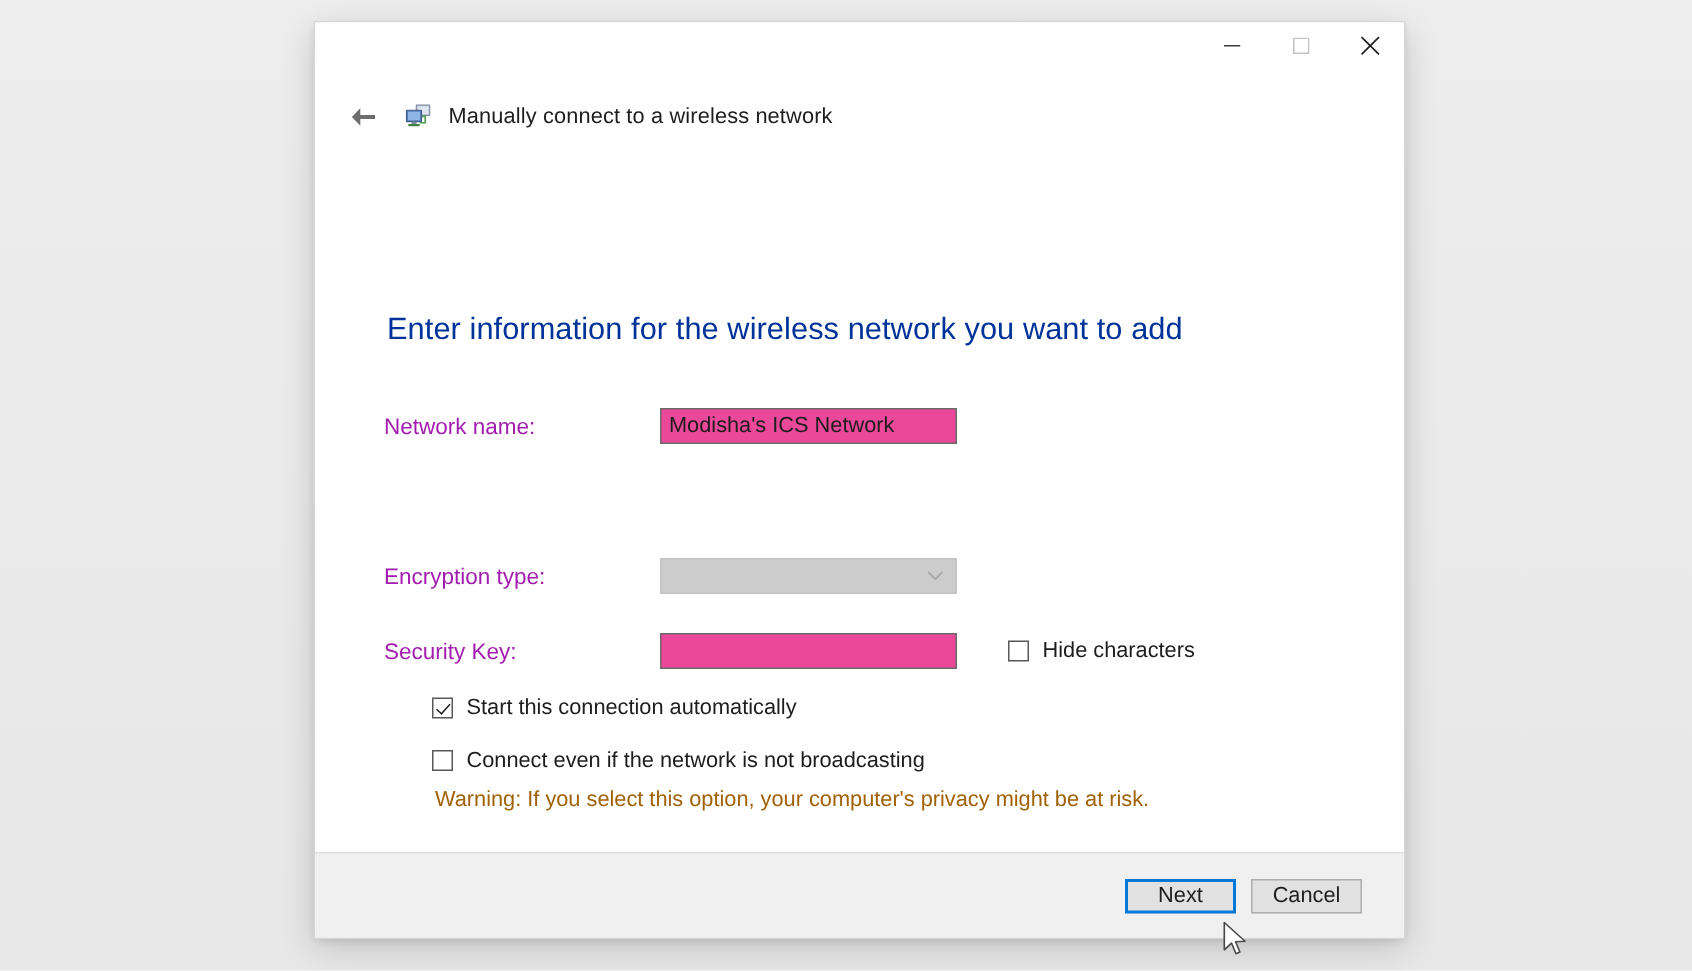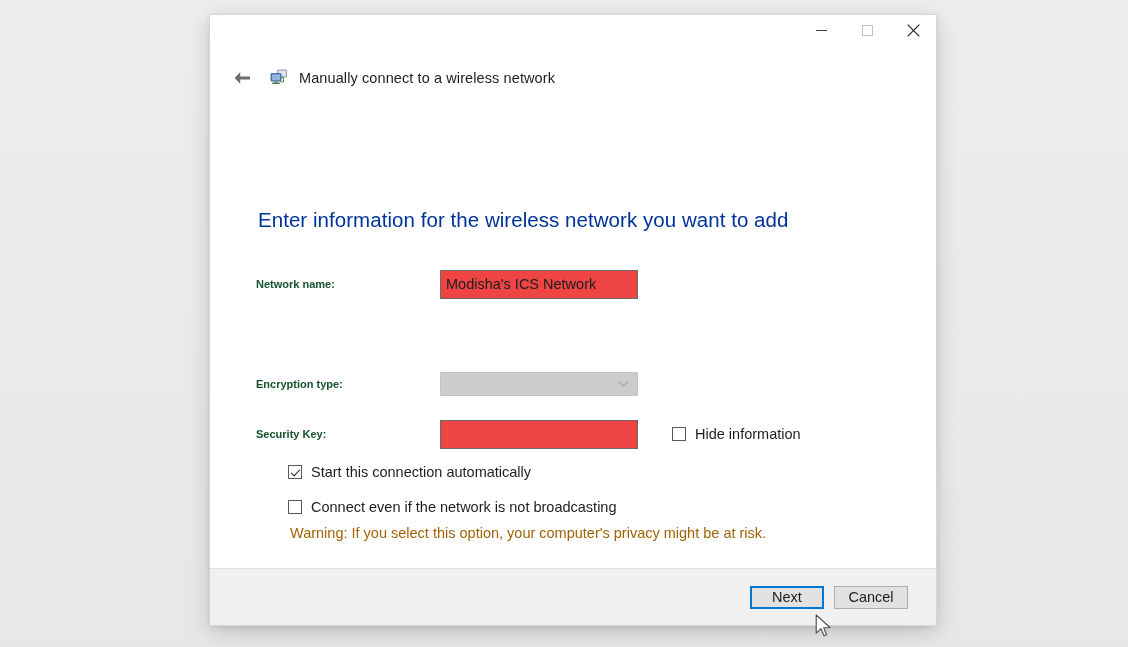--- a/index.html
+++ b/index.html
@@ -115,31 +115,30 @@
     position: absolute;
     left: 46px;
     width: 640px;
     height: 26px;
     display: flex;
     align-items: center;
   }
   .field-label {
     width: 184px;
     flex: 0 0 184px;
-    font-size: 11px;
-    color: #14532d;
-    white-space: nowrap;
-    font-weight: bold;
+    font-size: 15px;
+    color: #a21caf;
+    white-space: nowrap;
   }
   .text-input {
     width: 198px;
-    height: 29px;
+    height: 24px;
     box-sizing: border-box;
     border: 1px solid #6a6a6a;
-    background: #ef4444;
+    background: #ec4899;
     font-family: "Liberation Sans", sans-serif;
     font-size: 14.5px;
     color: #1d1d1d;
     padding: 0 5px;
     outline: none;
   }
   .combo {
     width: 198px;
     height: 24px;
     box-sizing: border-box;
@@ -331,21 +330,21 @@
           </svg>
         </span>
       </div>
     </div>
 
     <div class="form-row" style="top:322px;">
       <span class="field-label">Security Key:</span>
       <input class="text-input" type="text" value="" style="">
       <div class="inline-check">
         <span class="cbox"></span>
-        <span class="cb-label">Hide information</span>
+        <span class="cb-label">Hide characters</span>
       </div>
     </div>
 
     <div class="cbrow" style="top:400px;">
       <span class="cbox"></span>
       <span class="cb-label">Connect even if the network is not broadcasting</span>
     </div>
 
     <div class="cbrow" style="top:365px;">
       <span class="cbox checked"></span>

